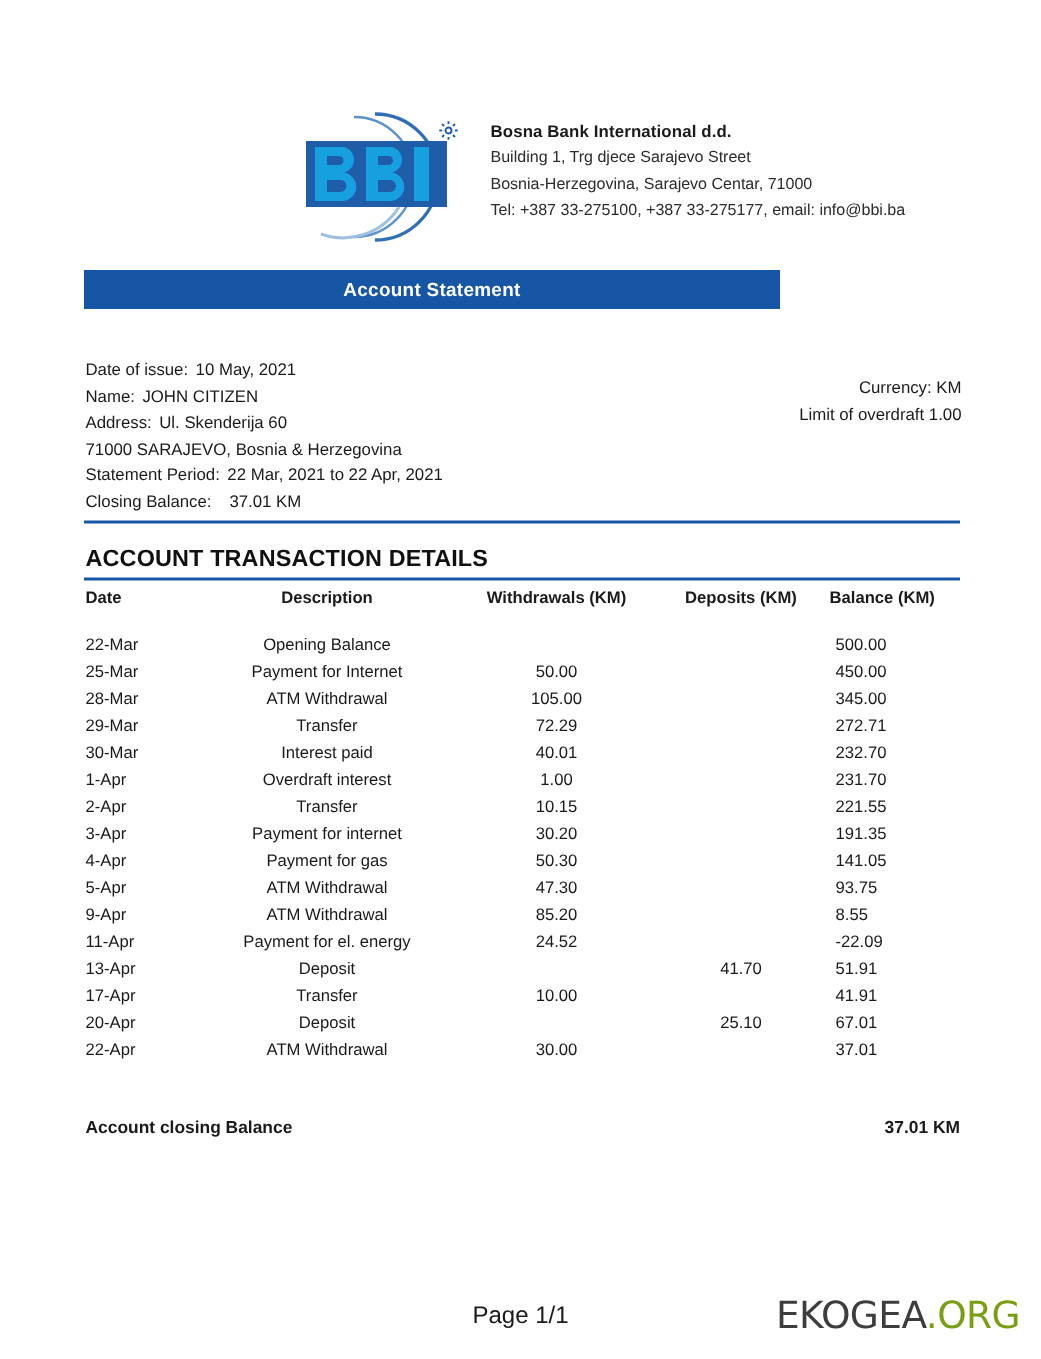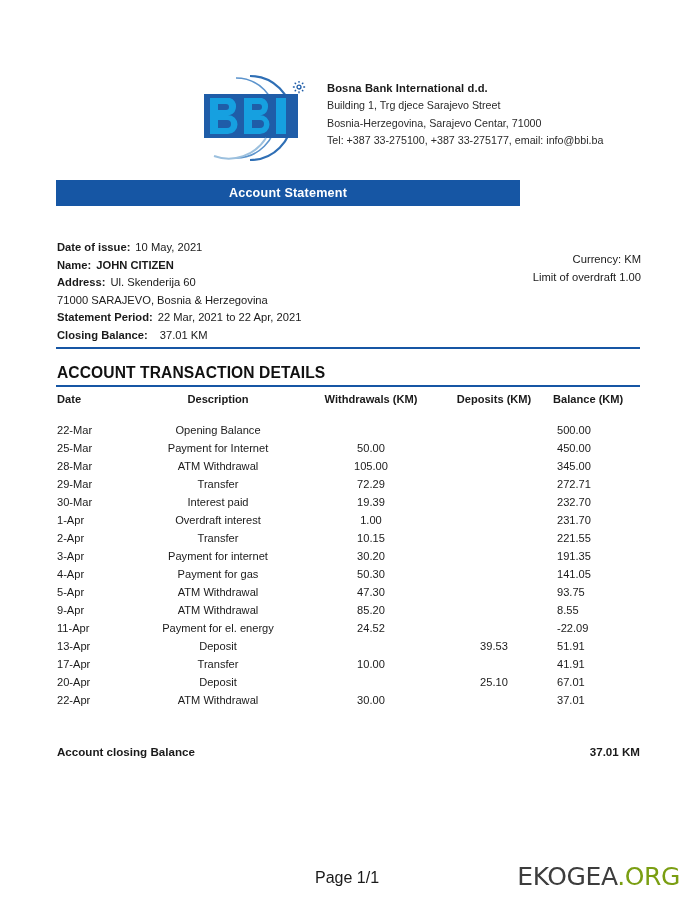--- a/index.html
+++ b/index.html
@@ -83,21 +83,21 @@
     width: 584px;
     height: 105px;
   }
   .meta-row {
     position: relative;
     height: 17.6px;
     font-size: 11.2px;
     line-height: 17.6px;
     white-space: nowrap;
   }
-  .meta-row b { font-weight: bold; }
+  .meta-row b { font-weight: normal; }
   .meta-val { font-weight: normal; }
   .meta-right {
     position: absolute;
     right: 0;
     top: 0;
     font-size: 11.2px;
     line-height: 17.6px;
     text-align: right;
     white-space: nowrap;
     margin-top: 12px;
@@ -320,21 +320,21 @@
         <tr>
           <td class="c-date">29-Mar</td>
           <td class="c-desc">Transfer</td>
           <td class="c-wd">72.29</td>
           <td class="c-dep"></td>
           <td class="c-bal">272.71</td>
         </tr>
         <tr>
           <td class="c-date">30-Mar</td>
           <td class="c-desc">Interest paid</td>
-          <td class="c-wd">19.39</td>
+          <td class="c-wd">40.01</td>
           <td class="c-dep"></td>
           <td class="c-bal">232.70</td>
         </tr>
         <tr>
           <td class="c-date">1-Apr</td>
           <td class="c-desc">Overdraft interest</td>
           <td class="c-wd">1.00</td>
           <td class="c-dep"></td>
           <td class="c-bal">231.70</td>
         </tr>
@@ -377,21 +377,21 @@
           <td class="c-date">11-Apr</td>
           <td class="c-desc">Payment for el. energy</td>
           <td class="c-wd">24.52</td>
           <td class="c-dep"></td>
           <td class="c-bal">-22.09</td>
         </tr>
         <tr>
           <td class="c-date">13-Apr</td>
           <td class="c-desc">Deposit</td>
           <td class="c-wd"></td>
-          <td class="c-dep">39.53</td>
+          <td class="c-dep">41.70</td>
           <td class="c-bal">51.91</td>
         </tr>
         <tr>
           <td class="c-date">17-Apr</td>
           <td class="c-desc">Transfer</td>
           <td class="c-wd">10.00</td>
           <td class="c-dep"></td>
           <td class="c-bal">41.91</td>
         </tr>
         <tr>

